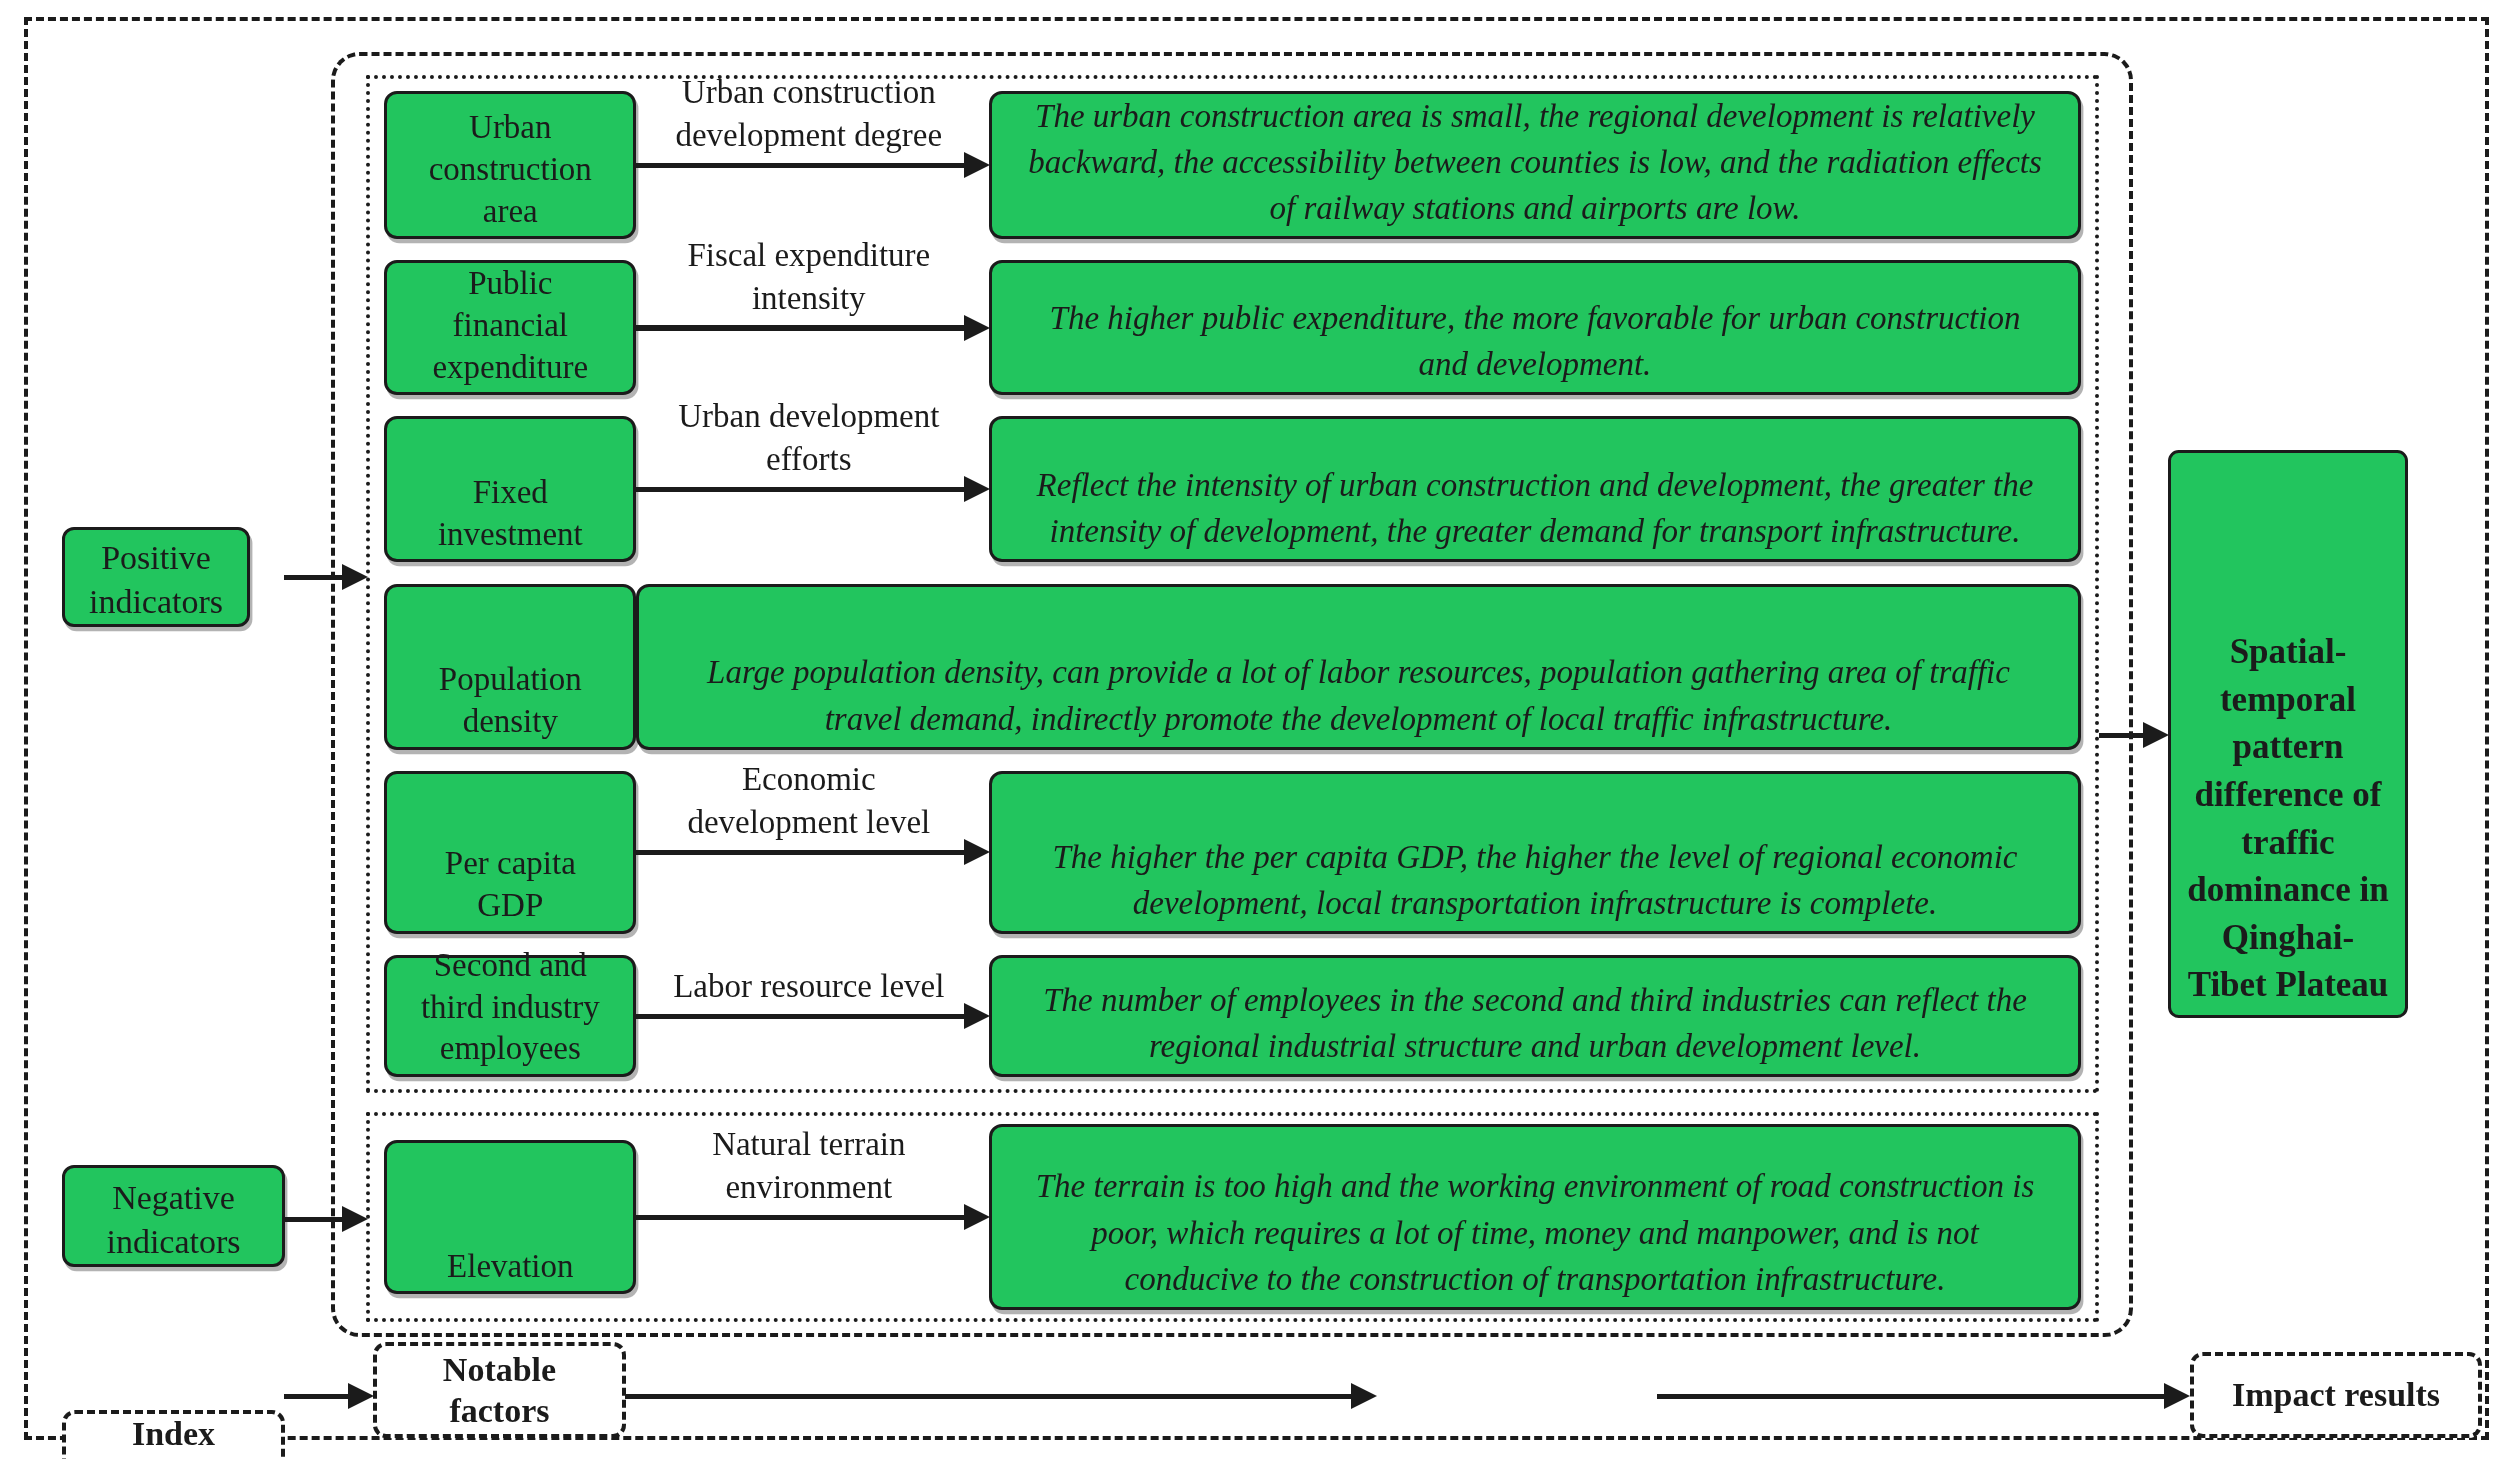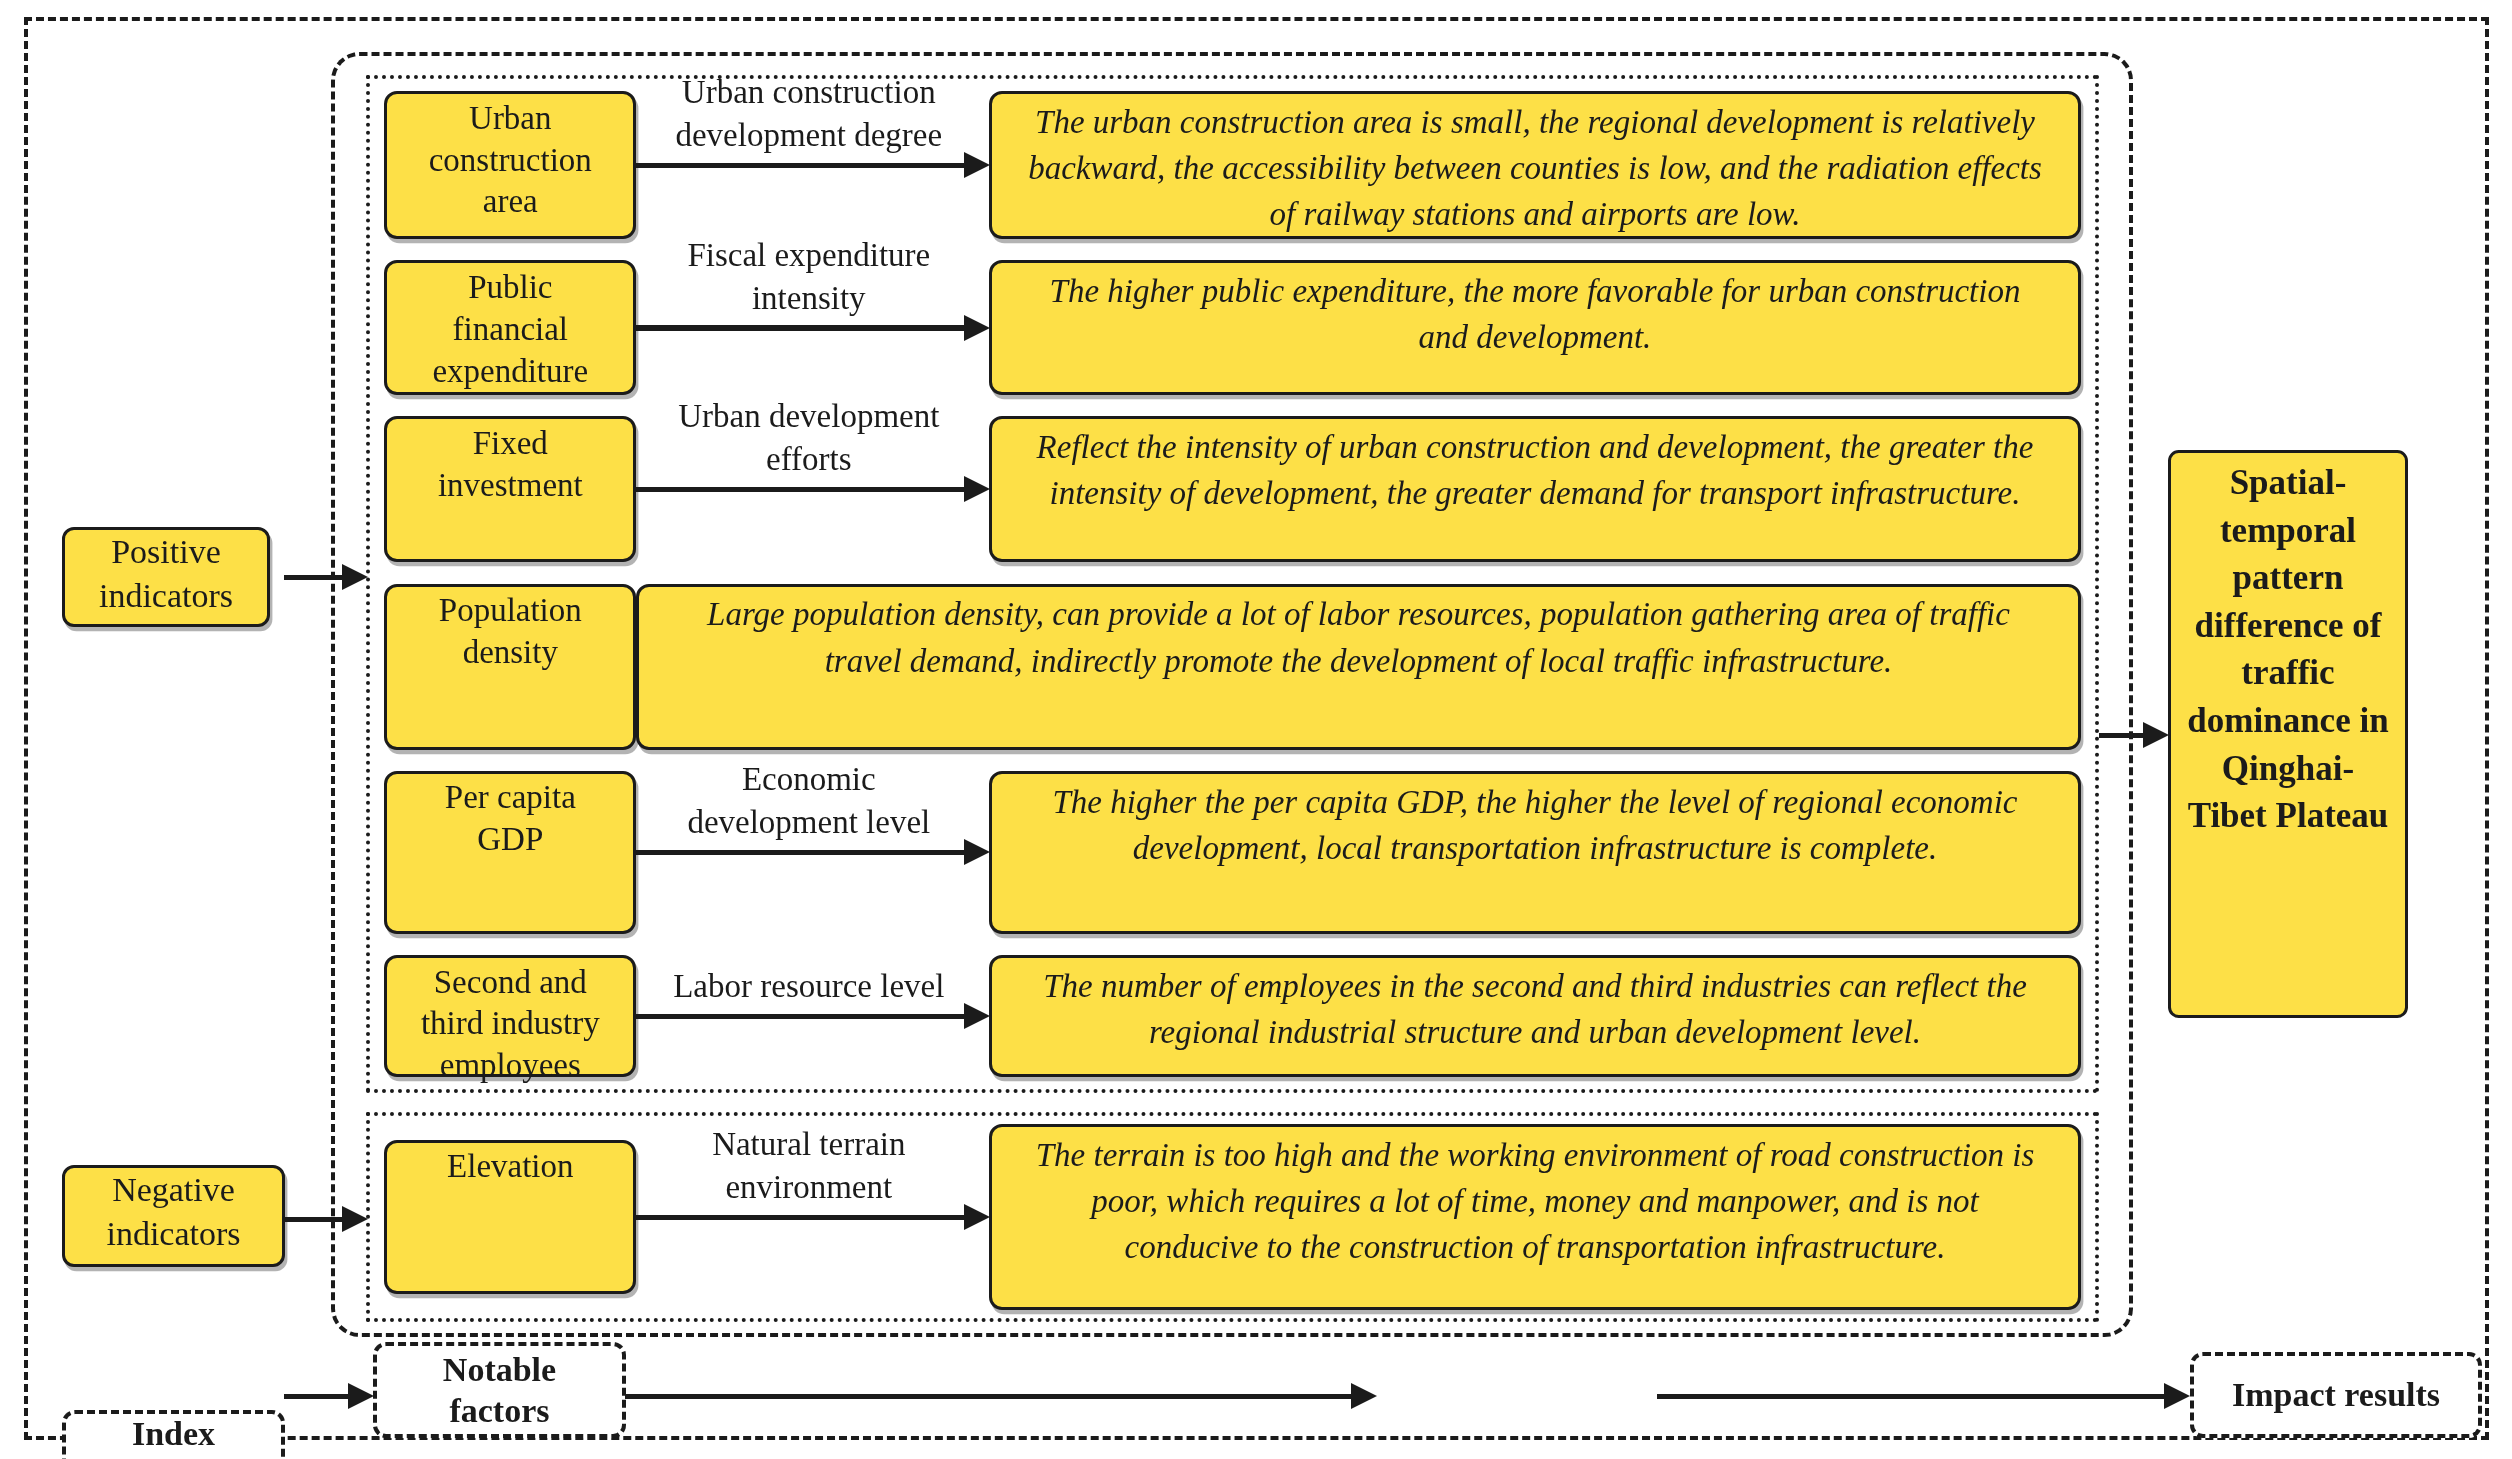--- a/index.html
+++ b/index.html
@@ -13,21 +13,21 @@
                  border:4.2px dashed #1b1b1b; }
   .dashed-group { position:absolute; left:331px; top:52px; width:1802px; height:1285px;
                   border:4.2px dashed #1b1b1b; border-radius:28.5px; }
   .dotted-group { position:absolute; border:4.2px dotted #1b1b1b; }
   .dotted-positive { left:366px; top:75px; width:1733px; height:1018px;
                      display:flex; flex-direction:column; justify-content:space-between; padding:12px 14.3px; }
   .dotted-negative { left:366px; top:1112px; width:1733px; height:210px;
                      display:flex; padding:8.3px 14.3px; }
 
   
-  .box { background:#fde047; border:3.6px solid #1b1b1b; display:flex; align-items:flex-start;
+  .box { background:#22c55e; border:3.6px solid #1b1b1b; display:flex; align-items:flex-end;
          justify-content:center; text-align:center; }
   .shadow { box-shadow:2.4px 4.2px 0 rgba(75,75,75,.42); }
 
   
   .row { display:flex; align-items:stretch; }
   .ind { flex:0 0 252px; border-radius:13px; font-size:33px; line-height:1.27; padding:3.6px 8.3px; }
   .mid { flex:0 0 353px; position:relative; }
   .mid-label { position:absolute; left:-20px; right:-12px; bottom:calc(50% + 8.3px);
                text-align:center; font-size:33px; line-height:1.3; }
   .desc { flex:1; border-radius:13px; font-size:33px; line-height:1.4; padding:4.8px 33px;font-style:italic; }
@@ -36,21 +36,21 @@
   
   .arrow { position:absolute; height:0; }
   .arrow .shaft { position:absolute; left:0; right:20px; top:-2.4px; height:5.3px; background:#1b1b1b; }
   .arrow .head  { position:absolute; right:0; top:-13px; width:0; height:0;
                   border-left:26px solid #1b1b1b; border-top:13px solid transparent;
                   border-bottom:13px solid transparent; }
   .row-arrow { top:50%; left:-2.4px; right:-1.2px; }
 
   
   .cat-box { position:absolute; border-radius:12px; font-size:34px; line-height:1.3; }
-  .pos-box { left:62px; top:527px; width:208px; height:100px; }
+  .pos-box { left:62px; top:527px; width:188px; height:100px; }
   .neg-box { left:62px; top:1165px; width:223px; height:102px; }
 
   
   .outcome-box { position:absolute; left:2168px; top:450px; width:240px; height:568px;
                  border-radius:10.7px; font-weight:700; font-size:35px; line-height:1.36; padding:6px; }
 
   
   .legend-box { position:absolute; border:4.2px dashed #1b1b1b; border-radius:13px; background:#fff;
                 display:flex; align-items:center; justify-content:center; text-align:center;
                 font-weight:700; font-size:34px; line-height:1.22; }

